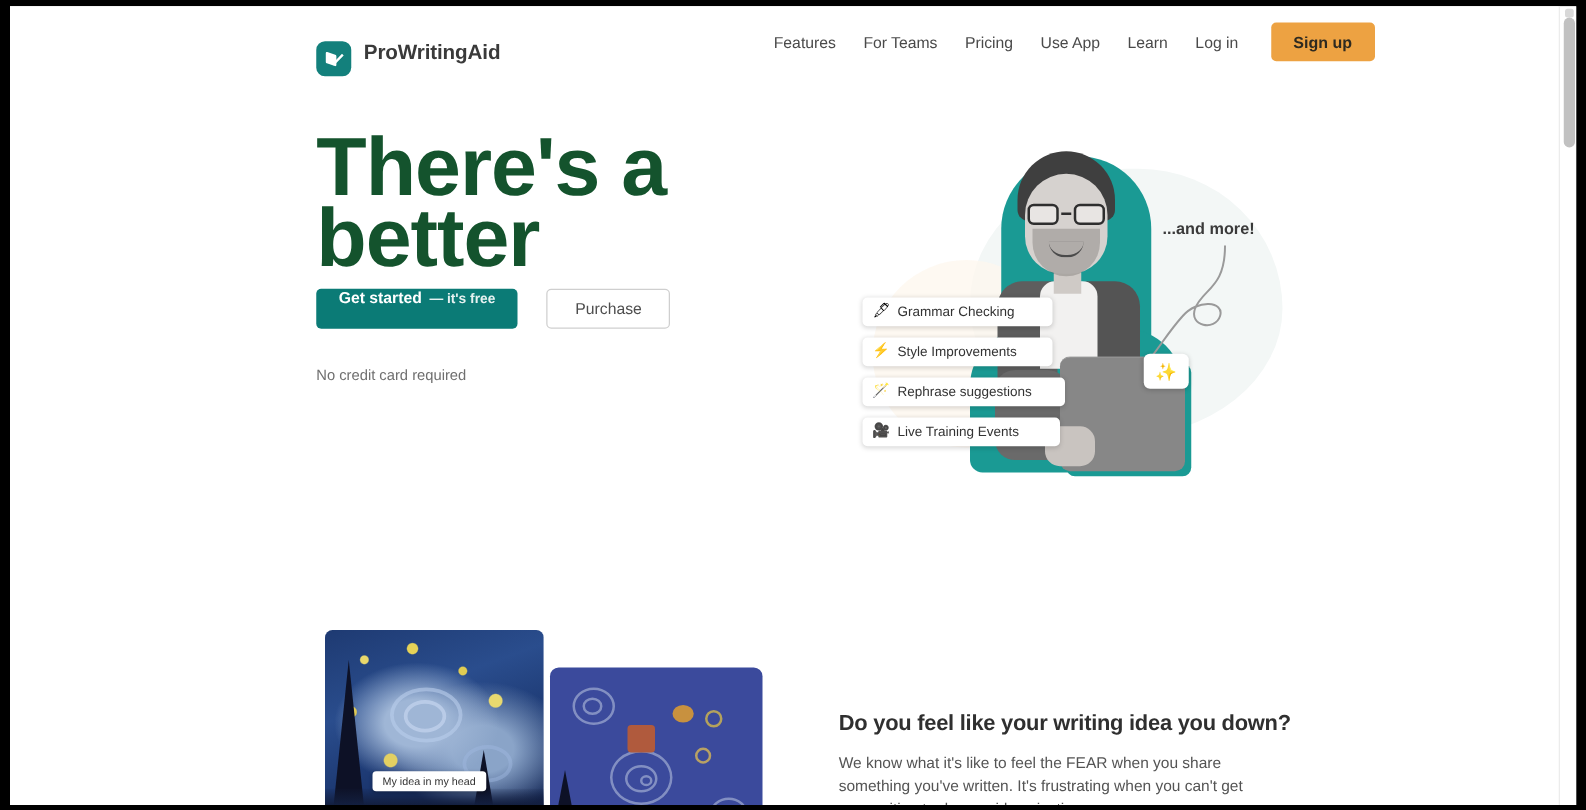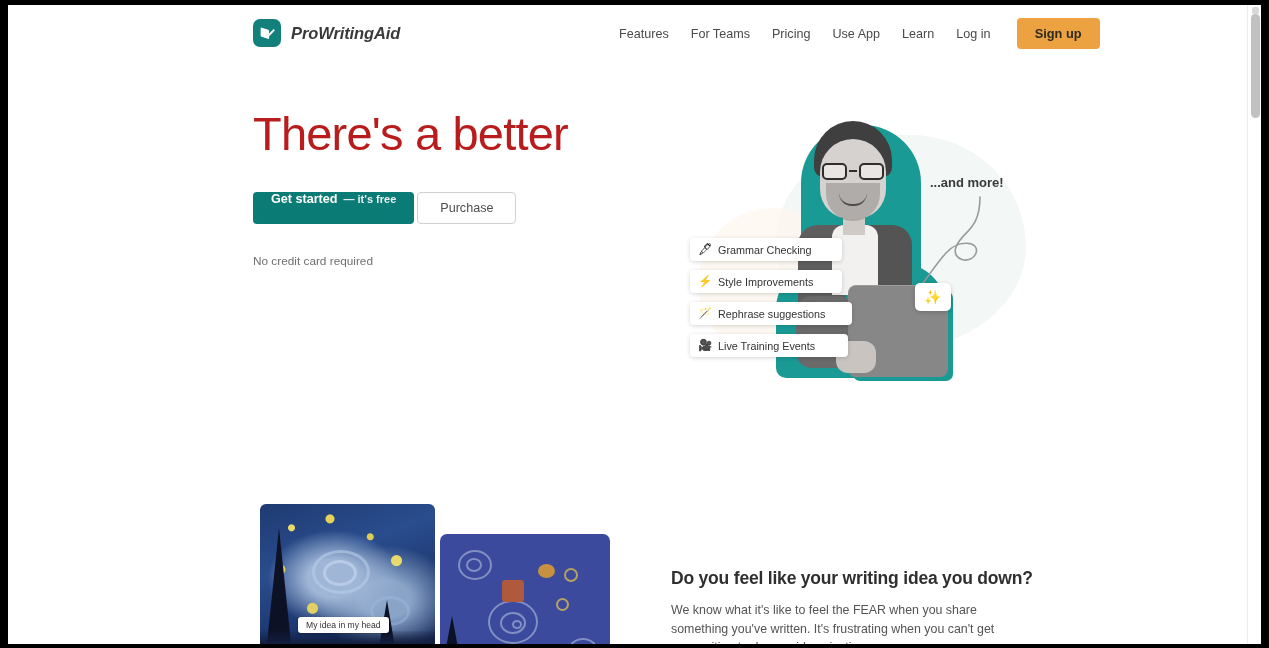--- a/index.html
+++ b/index.html
@@ -73,26 +73,25 @@
     position: absolute;
     left: 0; top: 0;
     width: 1239px;
     height: 57px;
     background: #ffffff;
   }
 
   .brand {
     position: absolute;
     left: 245px;
-    top: 14px;
+    top: 28px;
     display: flex;
-    align-items: center;
+    align-items: flex-start;
     gap: 10px;
     cursor: pointer;
-    font-style: italic;
   }
   .brand-mark {
     width: 28px; height: 28px;
     border-radius: 7px;
     background: #13807c;
     display: flex; align-items: center; justify-content: center;
     flex: 0 0 auto;
   }
   .brand-name {
     font-size: 16.5px;
@@ -132,38 +131,38 @@
   }
 
   
   #hero-copy {
     position: absolute;
     left: 245px;
     top: 100px;
     width: 380px;
   }
   #hero-title {
-    font-size: 47px;
+    font-size: 66px;
     line-height: 57px;
-    font-weight: normal;
-    color: #b91c1c;
+    font-weight: bold;
+    color: #14532d;
     letter-spacing: -0.8px;
   }
   #hero-sub {
     margin-top: 22px;
     font-size: 14.5px;
     line-height: 23px;
     color: #5d5d5d;
     width: 330px;
   }
   #hero-buttons {
-    margin-top: 30px;
+    margin-top: 12px;
     display: flex;
     align-items: flex-start;
-    gap: 3px;
+    gap: 23px;
   }
   .btn-primary {
     background: #0b7b76;
     color: #ffffff;
     border: none;
     border-radius: 4px;
     padding: 0 18px;
     height: 32px;
     display: flex;
     align-items: baseline;

